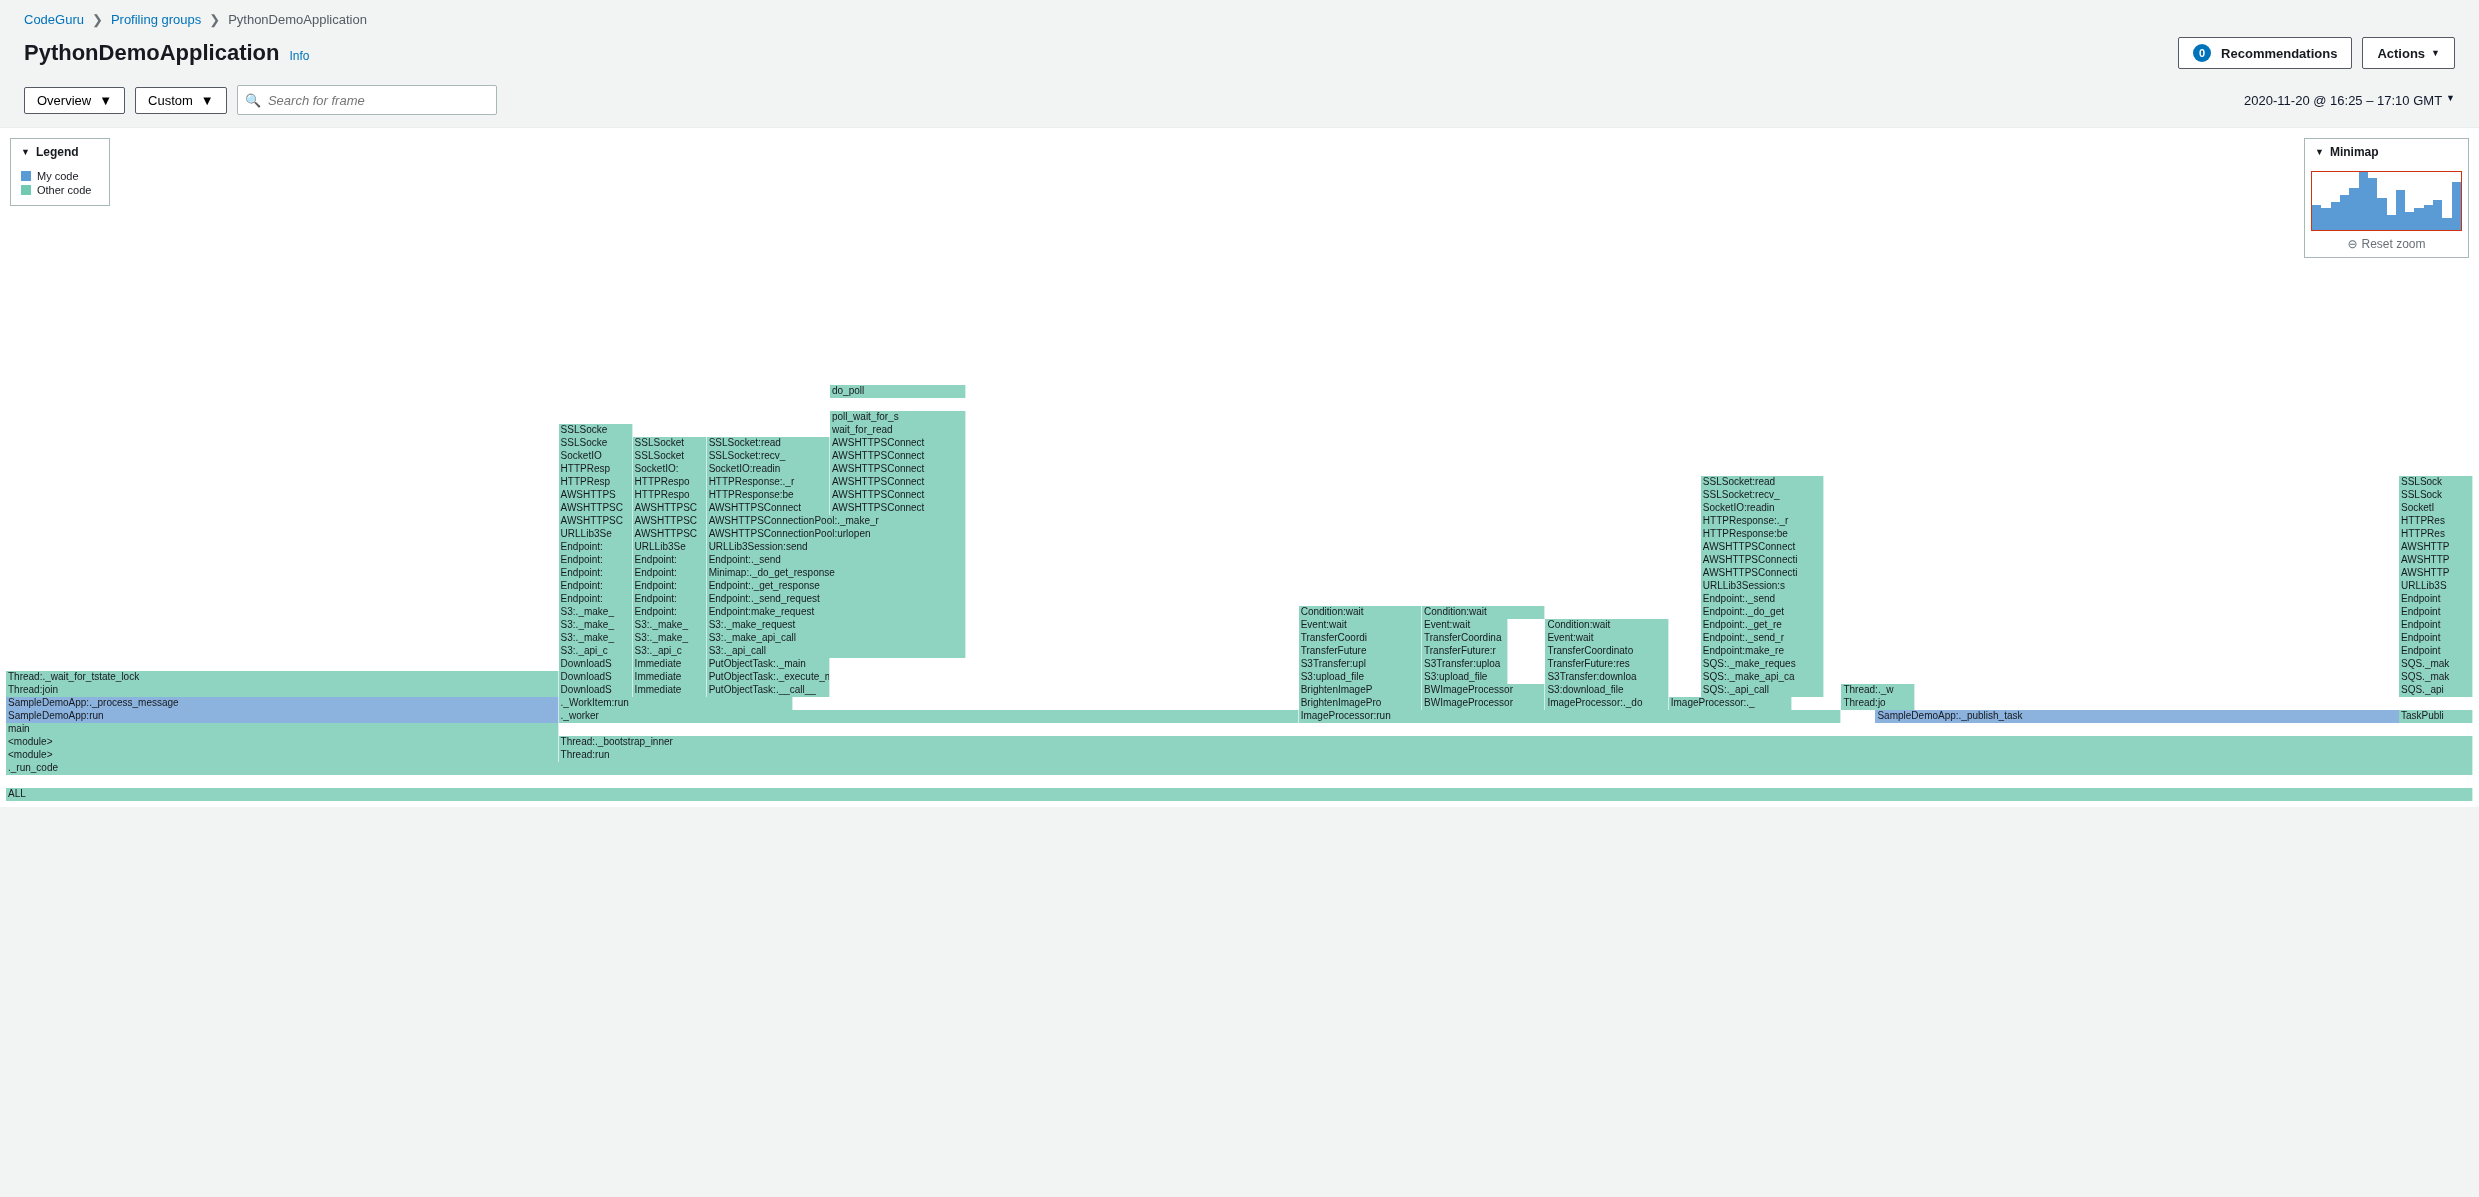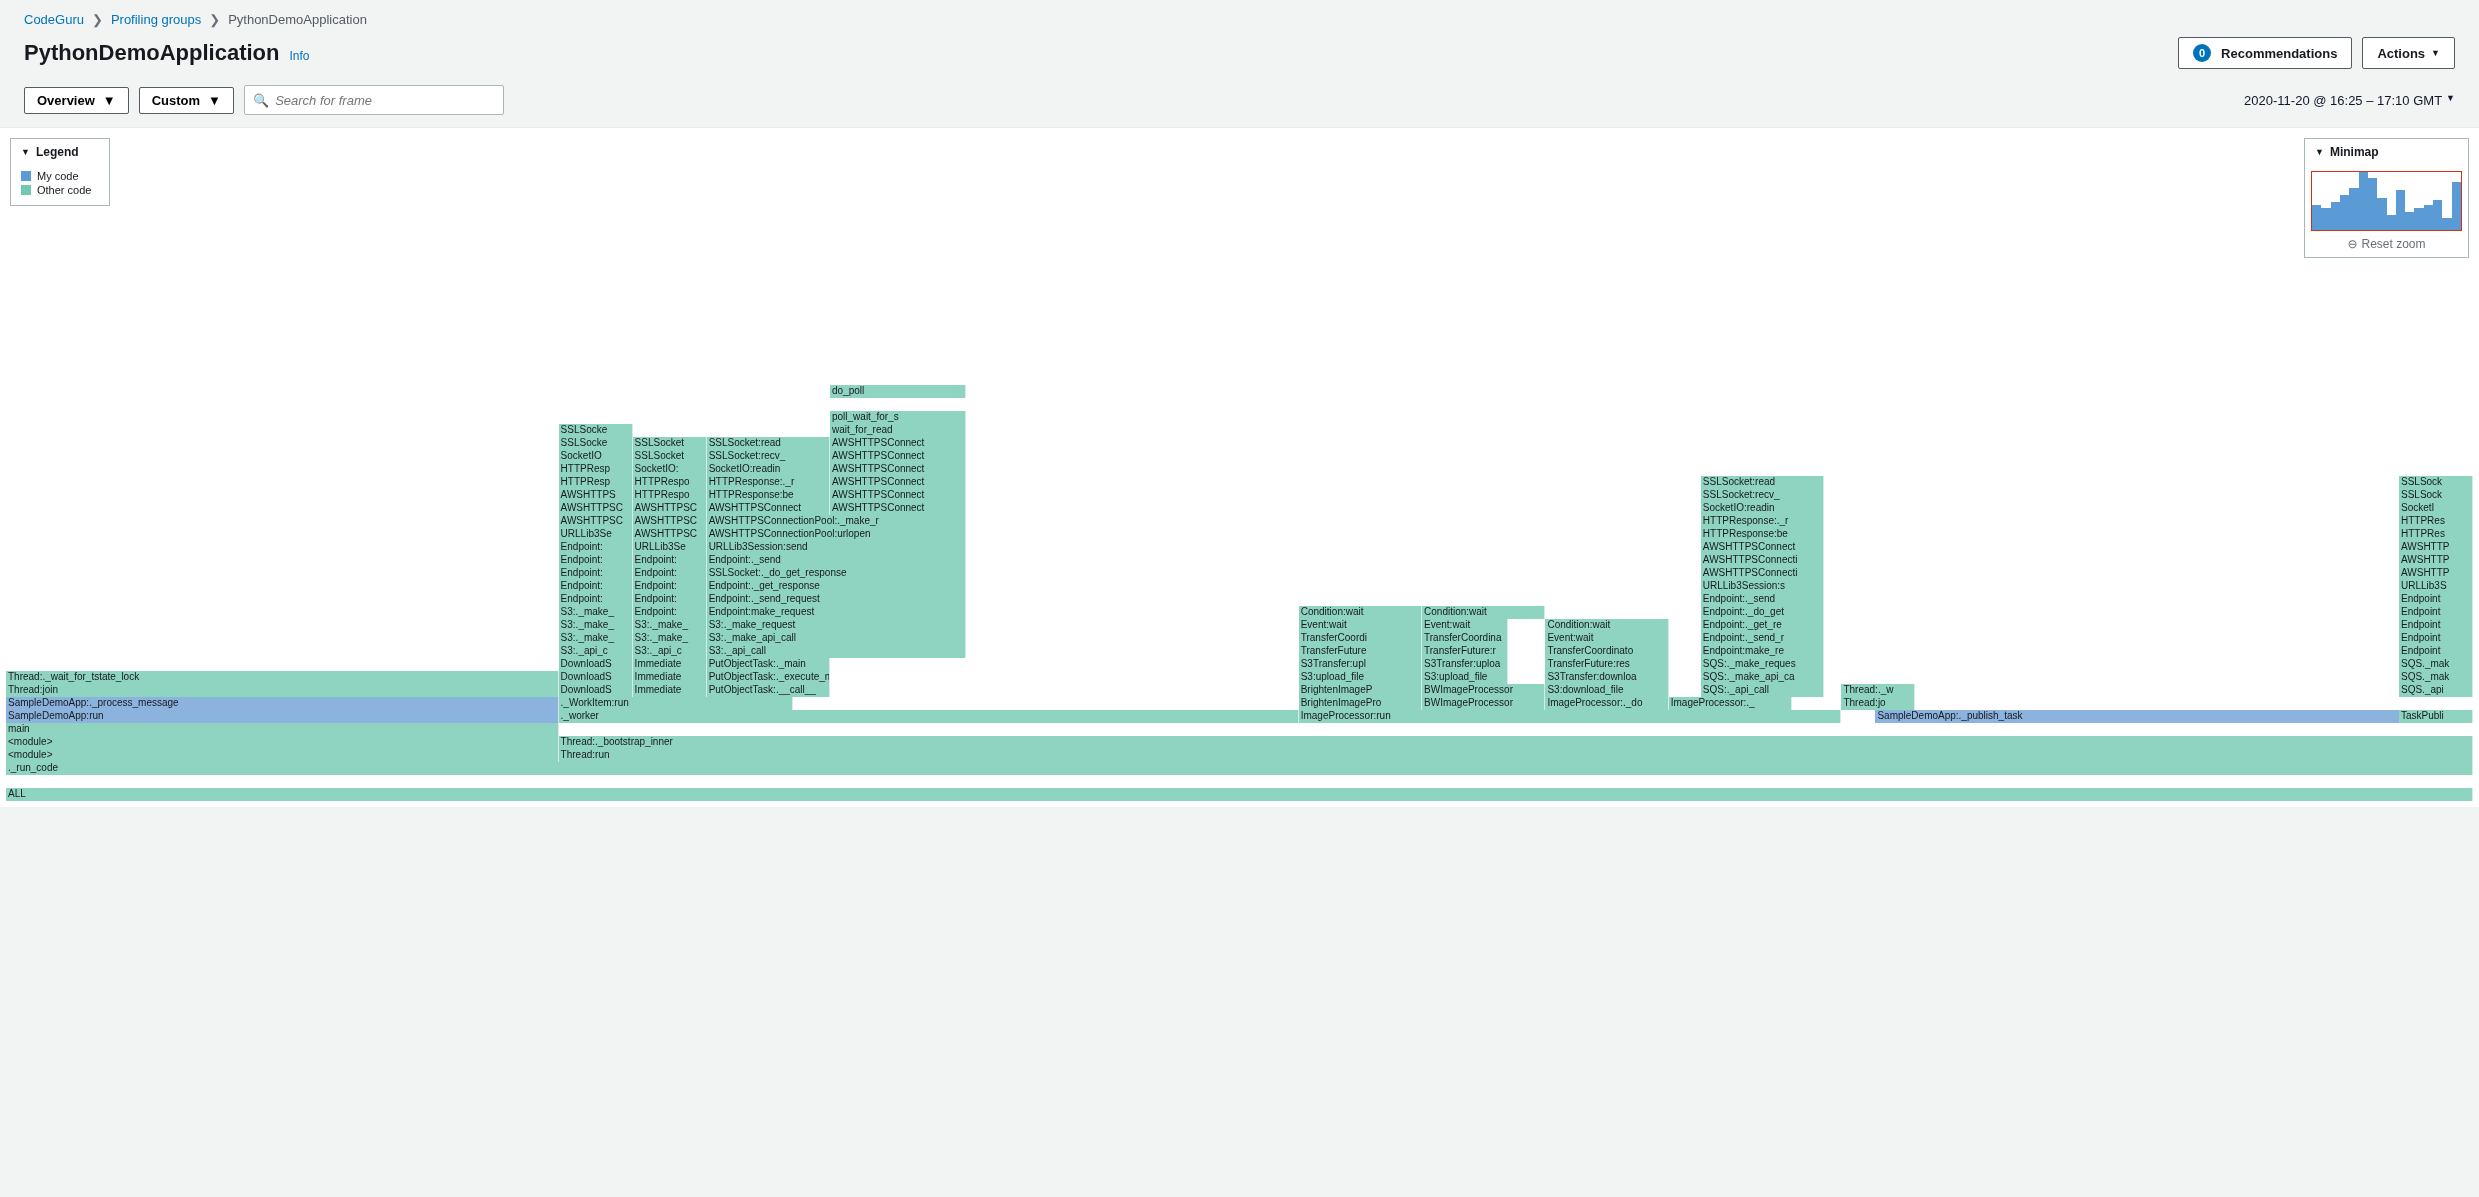--- a/index.html
+++ b/index.html
@@ -13,21 +13,21 @@
   .title-left{display:flex;align-items:baseline;gap:10px;}
   .title-left h1{font-size:22px;font-weight:700;color:#16191f;}
   .info-link{font-size:12px;color:#0073bb;font-weight:400;}
   .title-right{display:flex;gap:10px;}
   .btn{background:#fff;border:1px solid #545b64;border-radius:2px;padding:6px 14px;font-size:13px;font-weight:700;color:#16191f;cursor:pointer;display:inline-flex;align-items:center;gap:6px;}
   .btn .caret{font-size:9px;}
   .badge{display:inline-flex;align-items:center;justify-content:center;min-width:18px;height:18px;border-radius:9px;background:#0073bb;color:#fff;font-size:11px;font-weight:700;margin-right:4px;}
 
   .toolbar-row{display:flex;align-items:center;justify-content:space-between;padding-bottom:12px;}
   .toolbar-left{display:flex;align-items:center;gap:10px;}
-  .small-btn{background:#fff;border:1px solid #545b64;border-radius:2px;padding:5px 12px;font-size:13px;font-weight:700;display:inline-flex;align-items:center;gap:8px;cursor:pointer;}
+  .small-btn{background:#fff;border:1px solid #545b64;border-radius:2px;padding:5px 12px;font-size:13px;font-weight:400;display:inline-flex;align-items:center;gap:8px;cursor:pointer;}
   .search-wrap{display:flex;align-items:center;background:#fff;border:1px solid #aab7b8;border-radius:2px;padding:0 8px;height:30px;width:260px;}
   .search-wrap input{border:none;outline:none;flex:1;font-size:13px;font-style:italic;color:#687078;}
   .search-wrap .search-icon{color:#687078;font-size:13px;margin-right:6px;}
   .time-range{font-size:13px;color:#0f172a;display:flex;gap:4px;}
 
   .viz-area{position:relative;background:#fff;margin:0;padding:0;height:680px;border-top:1px solid #eaeded;}
 
   .panel{position:absolute;background:#fff;border:1px solid #aab7b8;font-size:12px;}
   .panel-head{padding:6px 10px;font-weight:700;display:flex;align-items:center;gap:6px;}
   .panel-body{padding:4px 10px 8px 10px;}
@@ -269,21 +269,21 @@
       <div class="fl-row" style="bottom: 208px; position: absolute; left: 0px; right: 0px;">
         <div class="fl-cell other" style="left: 22.4%; width: 3%;">Endpoint:</div>
         <div class="fl-cell other" style="left: 25.4%; width: 3%;">Endpoint:</div>
         <div class="fl-cell other" style="left: 28.4%; width: 10.5%;">Endpoint:._get_response</div>
         <div class="fl-cell other" style="left: 68.7%; width: 5%;">URLLib3Session:s</div>
         <div class="fl-cell other" style="left: 97%; width: 3%;">URLLib3S</div>
       </div>
       <div class="fl-row" style="bottom: 221px; position: absolute; left: 0px; right: 0px;">
         <div class="fl-cell other" style="left: 22.4%; width: 3%;">Endpoint:</div>
         <div class="fl-cell other" style="left: 25.4%; width: 3%;">Endpoint:</div>
-        <div class="fl-cell other" style="left: 28.4%; width: 10.5%;">SSLSocket:._do_get_response</div>
+        <div class="fl-cell other" style="left: 28.4%; width: 10.5%;">Minimap:._do_get_response</div>
         <div class="fl-cell other" style="left: 68.7%; width: 5%;">AWSHTTPSConnecti</div>
         <div class="fl-cell other" style="left: 97%; width: 3%;">AWSHTTP</div>
       </div>
       <div class="fl-row" style="bottom: 234px; position: absolute; left: 0px; right: 0px;">
         <div class="fl-cell other" style="left: 22.4%; width: 3%;">Endpoint:</div>
         <div class="fl-cell other" style="left: 25.4%; width: 3%;">Endpoint:</div>
         <div class="fl-cell other" style="left: 28.4%; width: 10.5%;">Endpoint:._send</div>
         <div class="fl-cell other" style="left: 68.7%; width: 5%;">AWSHTTPSConnecti</div>
         <div class="fl-cell other" style="left: 97%; width: 3%;">AWSHTTP</div>
       </div>

